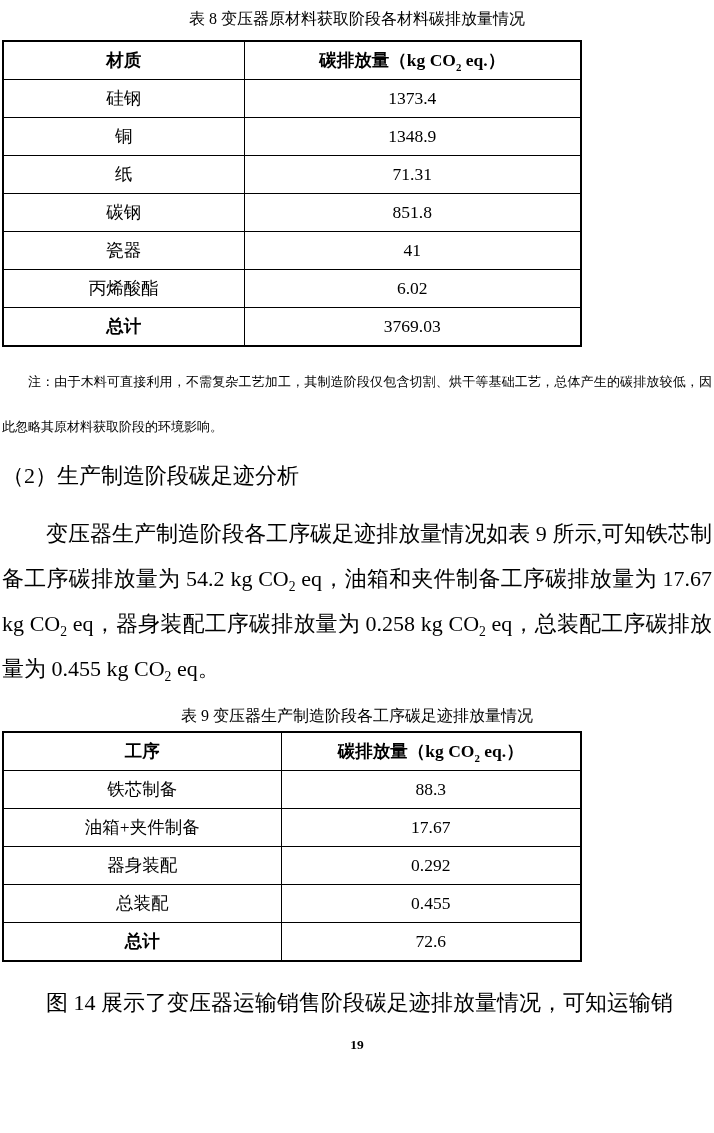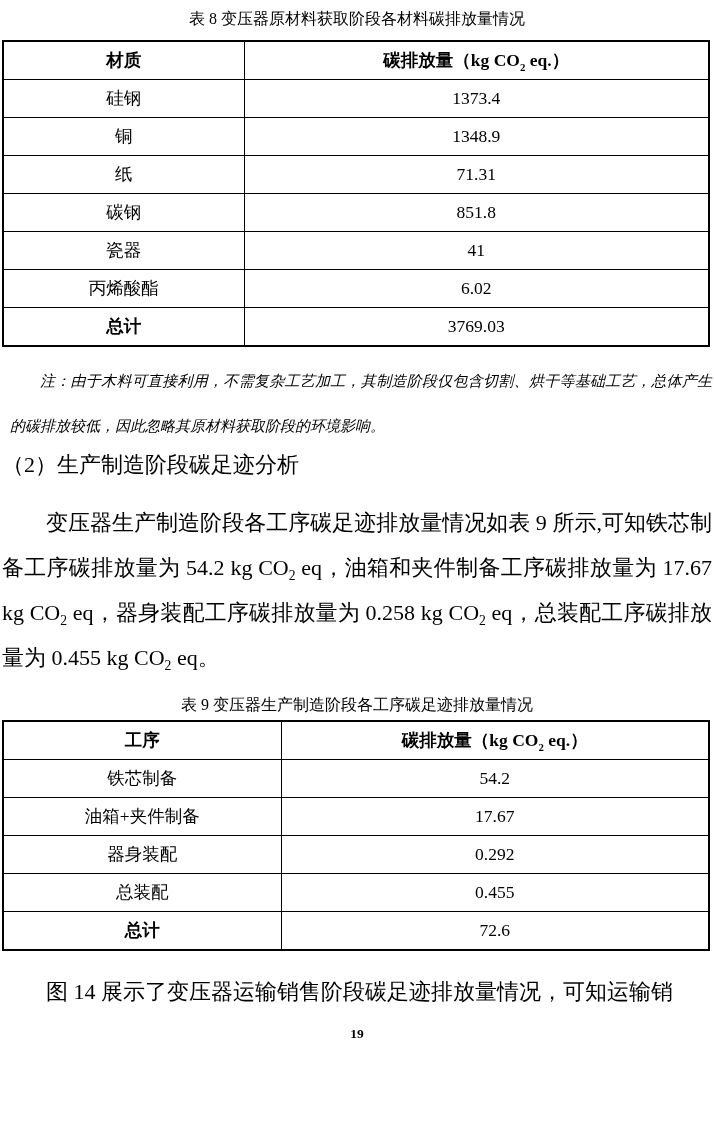--- a/index.html
+++ b/index.html
@@ -3,32 +3,32 @@
 <meta charset="utf-8">
 <style>
   html,body{margin:0;padding:0;background:#ffffff;}
   body{width:714px;height:1133px;color:#000;font-family:"Liberation Serif","DejaVu Serif",serif;overflow:hidden;}
   .page{box-sizing:border-box;width:714px;height:1133px;padding:0 2px;}
 
   .tbl-title{text-align:center;font-size:16px;line-height:22px;font-family:"Liberation Serif","DejaVu Serif",serif;}
   .t8-title{margin-top:8px;}
   .t9-title{margin-top:14px;}
 
-  table.tbl{border-collapse:collapse;width:708px;table-layout:fixed;border:2px solid #000;}
+  table.tbl{border-collapse:collapse;width:580px;table-layout:fixed;border:2px solid #000;}
   table.tbl td{border:1px solid #000;height:37px;padding:0 4px;text-align:center;vertical-align:middle;font-size:17.5px;line-height:1.1;}
   table.t8{margin-top:10px;}
   table.t9{margin-top:4px;}
   table.t8 col.c1{width:241px;}
   table.t9 col.c1{width:278px;}
   tr.head td{font-weight:bold;}
   tr.total td.lab{font-weight:bold;}
   sub{font-size:0.62em;line-height:0;}
 
-  p.note{margin:12px 0 0 8px;font-size:15px;line-height:45px;text-indent:2em;text-align:justify;font-style:italic;}
-  .heading{margin-top:1px;font-size:22px;line-height:30px;}
+  p.note{margin:12px 0 0 0;font-size:13px;line-height:45px;text-indent:2em;text-align:justify;}
+  .heading{margin-top:12px;font-size:22px;line-height:30px;}
   p.body-para{margin:20px 0 0 0;font-size:22px;line-height:45px;text-indent:2em;text-align:justify;}
   .h3{margin-top:22px;}
   p.last-para{margin-top:18px;}
   .page-num{margin-top:12px;text-align:center;font-size:13.5px;font-weight:bold;}
 </style>
 </head>
 <body>
 
 <div class="page">
 
@@ -88,21 +88,21 @@
         <col class="c1">
         <col>
       </colgroup>
     <tbody>
       <tr class="head">
         <td class="lab">工序</td>
         <td><span>碳排放量（kg CO</span><sub>2</sub><span> eq.）</span></td>
       </tr>
       <tr>
         <td class="lab">铁芯制备</td>
-        <td>54.2</td>
+        <td>88.3</td>
       </tr>
       <tr>
         <td class="lab">油箱+夹件制备</td>
         <td>17.67</td>
       </tr>
       <tr>
         <td class="lab">器身装配</td>
         <td>0.292</td>
       </tr>
       <tr>

